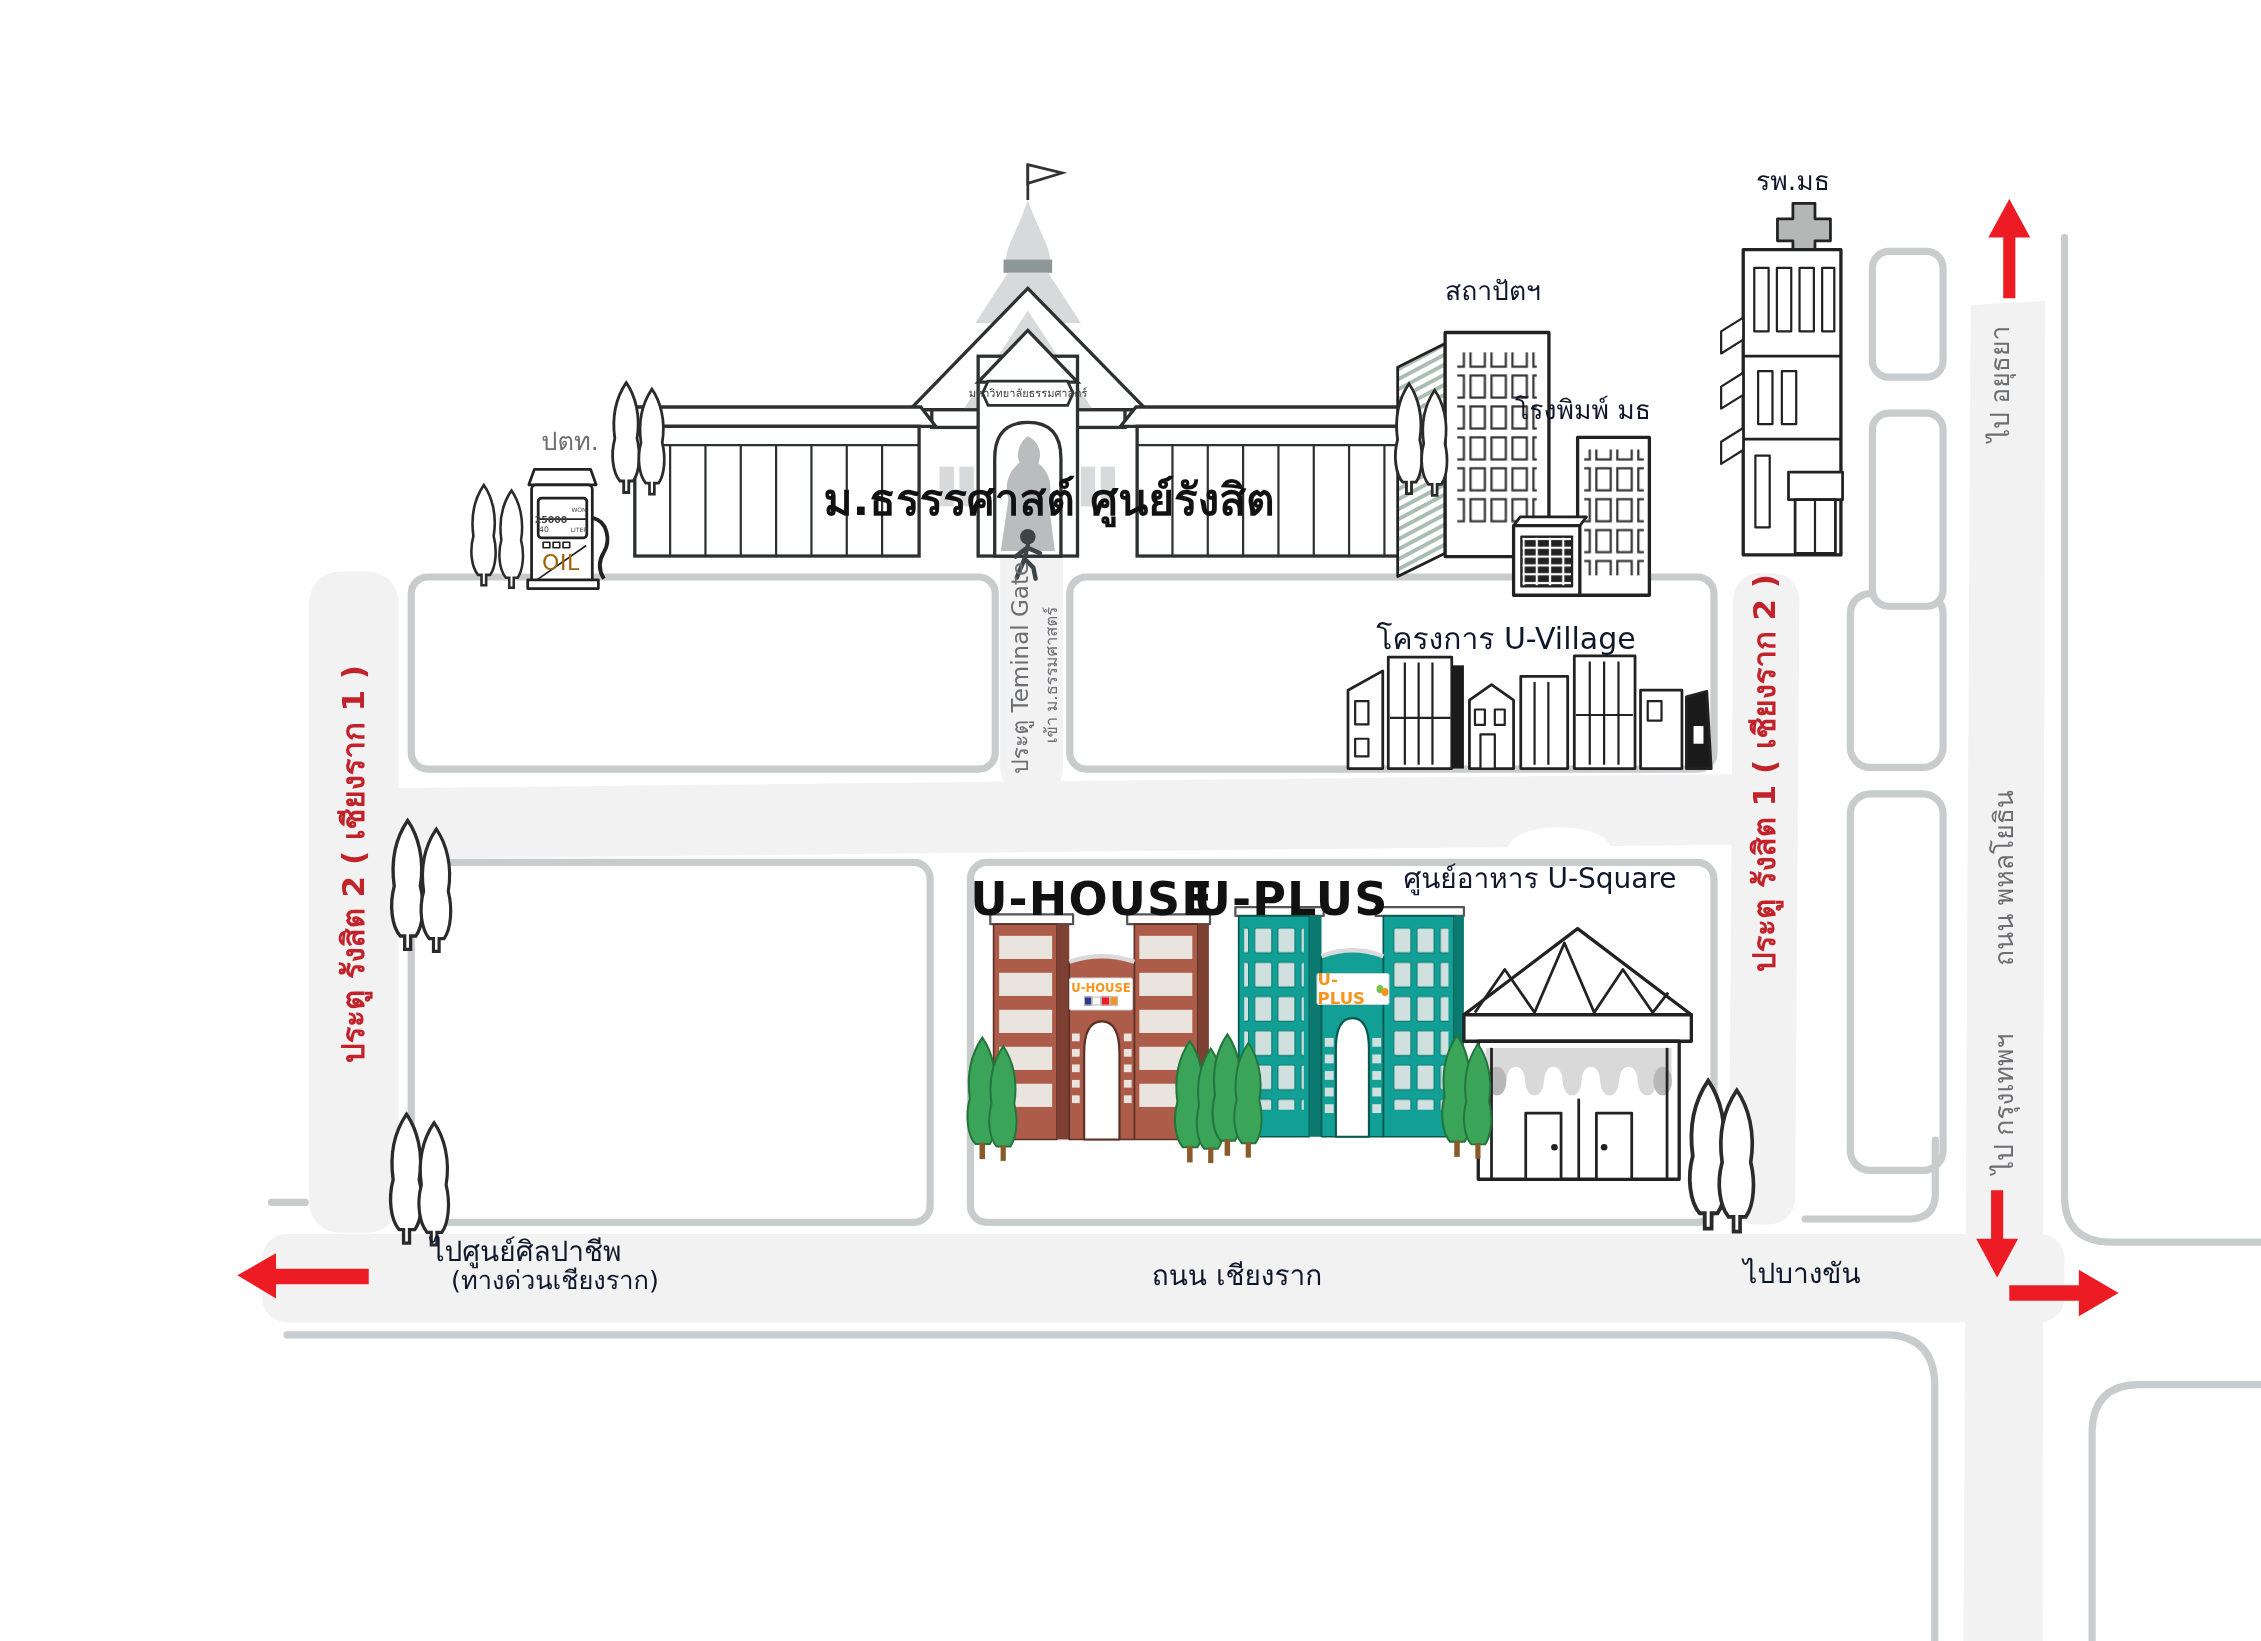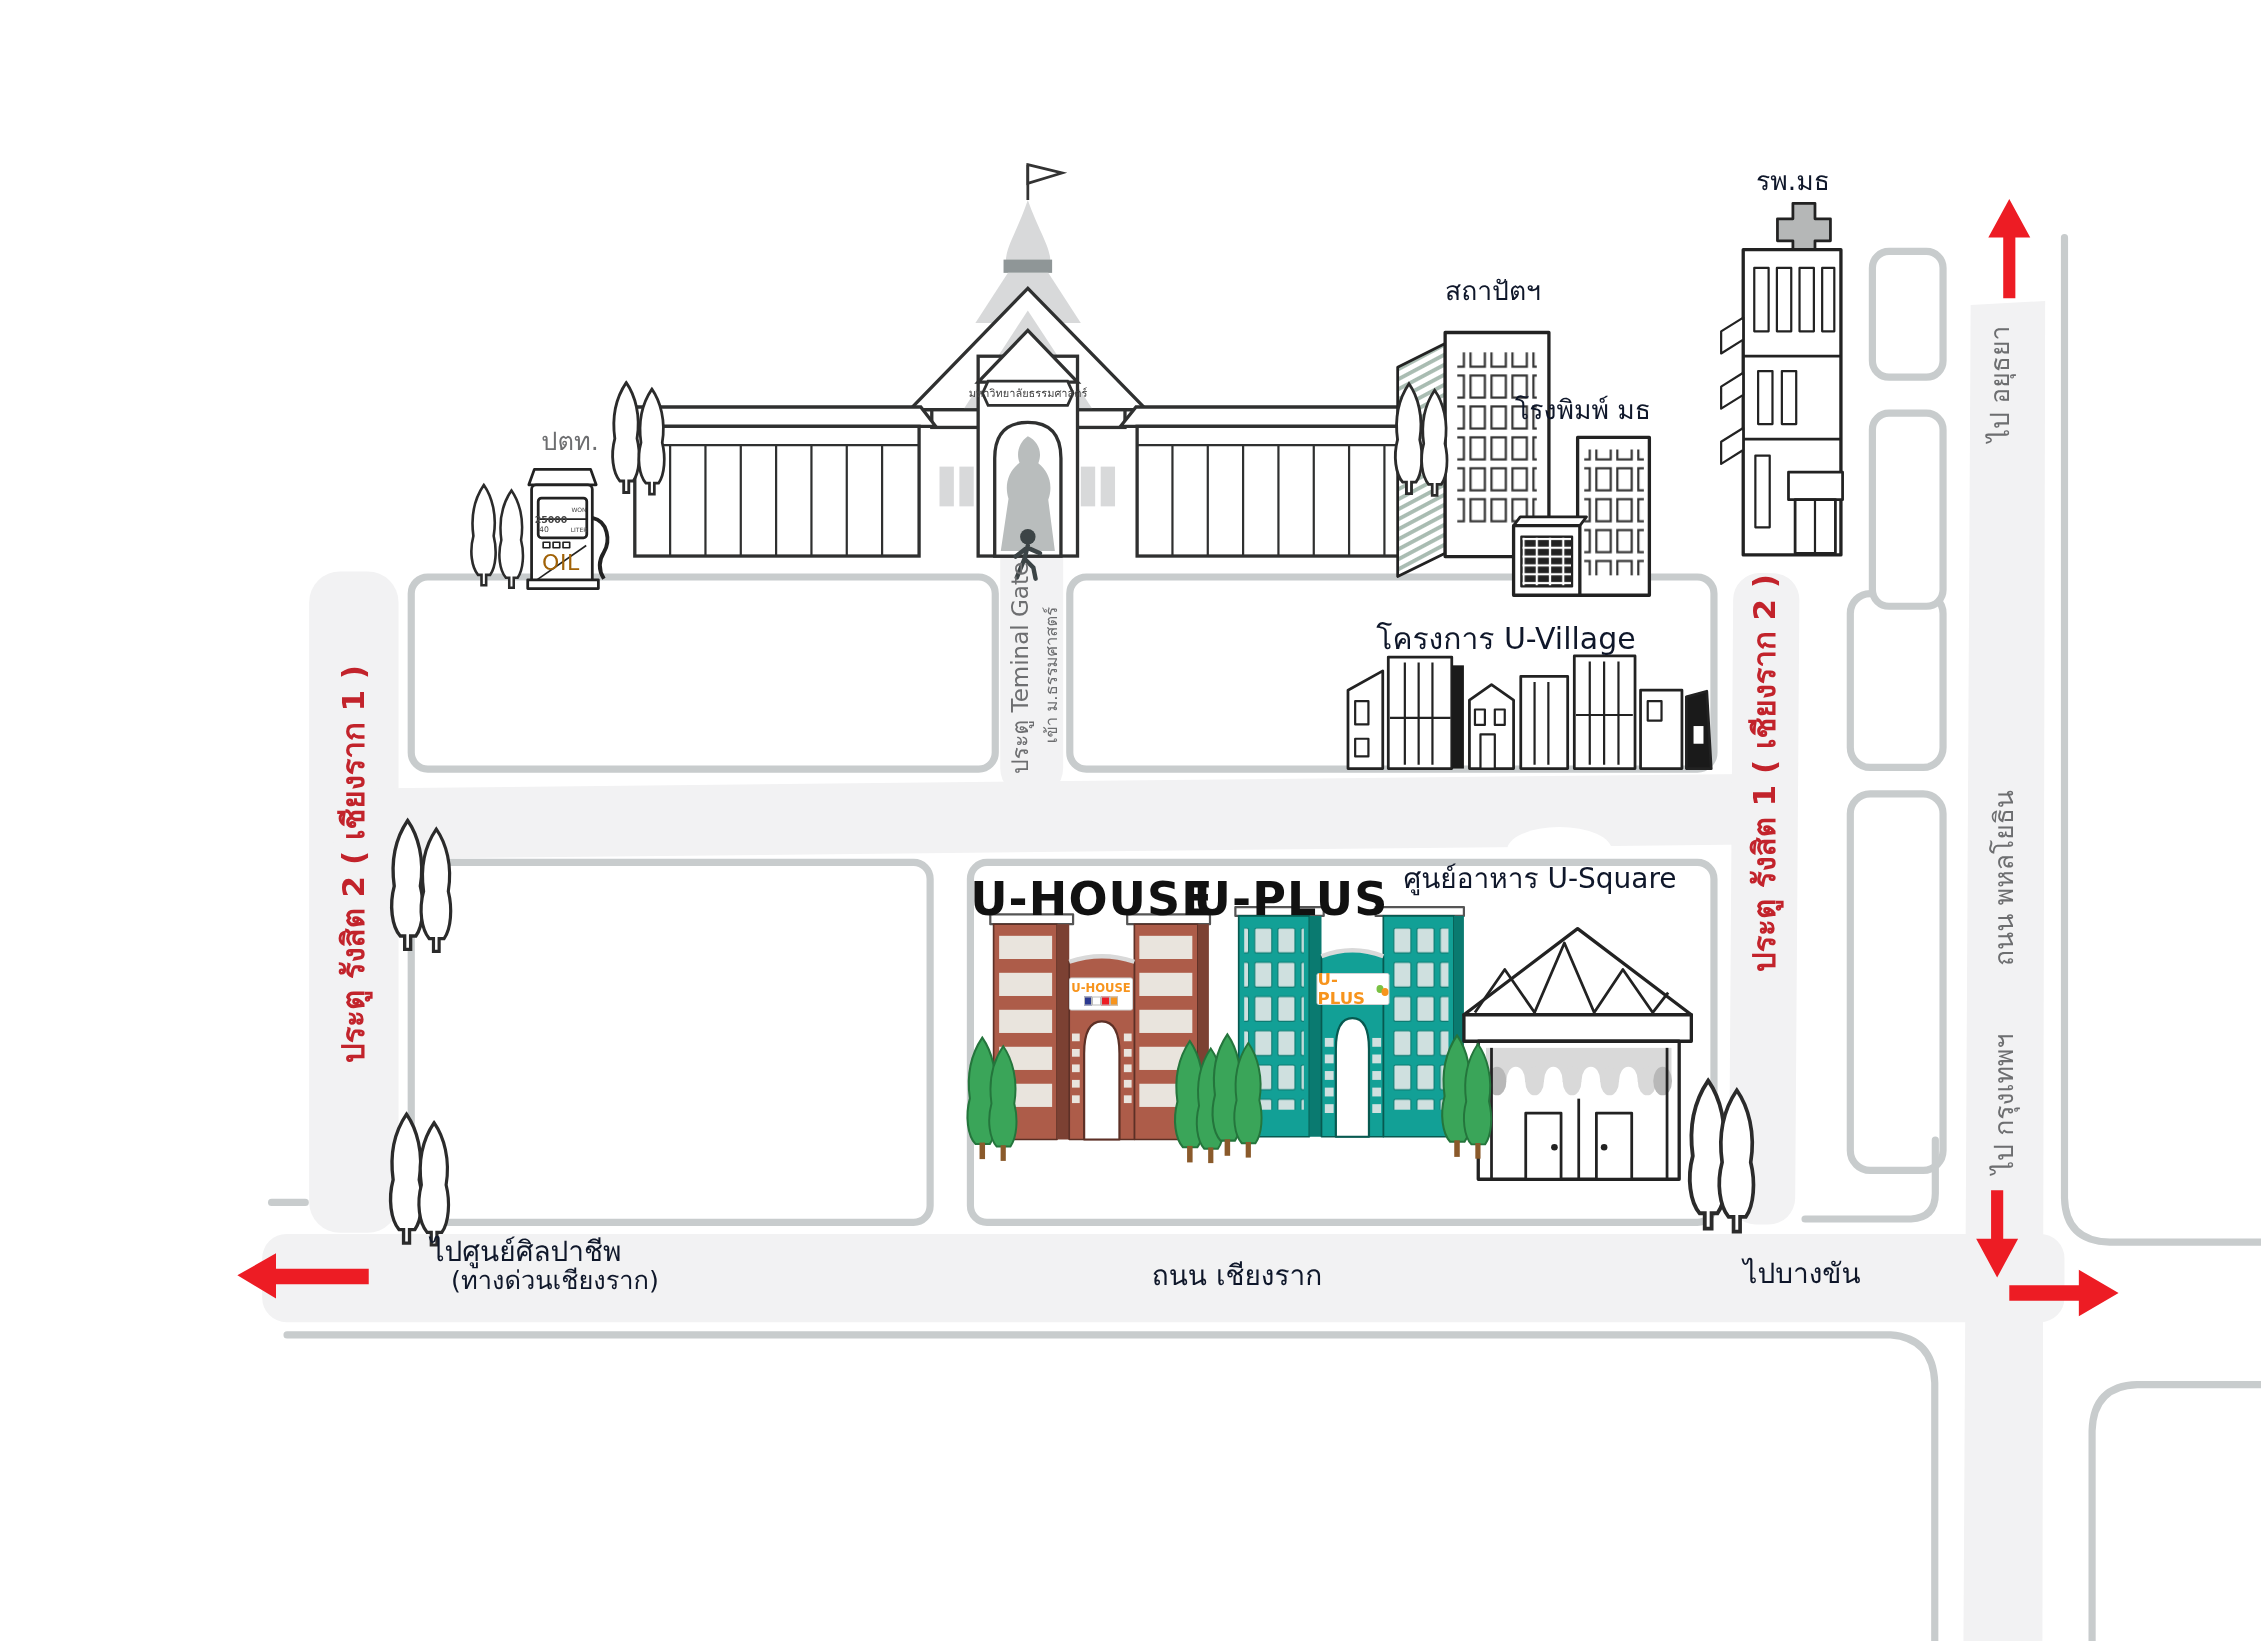--- a/index.html
+++ b/index.html
@@ -307,20 +307,21 @@
   </g>
 
   <g fill="#ed1c24">
     <polygon points="3640,360 3678,430 3651,430 3651,540 3629,540 3629,430 3602,430"></polygon>
     <polygon points="3618,2314 3580,2244 3607,2244 3607,2156 3629,2156 3629,2244 3656,2244"></polygon>
     <polygon points="430,2310 500,2270 500,2298 668,2298 668,2326 500,2326 500,2352"></polygon>
     <polygon points="3838,2342 3766,2300 3766,2328 3640,2328 3640,2356 3766,2356 3766,2384"></polygon>
   </g>
 </svg>
 
+  <div class="lbl black t80" style="left:1049px;top:500px;">ม.ธรรรศาสต์ ศูนย์รังสิต</div>
   <div class="lbl plaque t20" style="left:1028px;top:393px;color:#444;">มหาวิทยาลัยธรรมศาสตร์</div>
 
   <div class="lbl roadtxt t46" style="left:570px;top:442px;">ปตท.</div>
   <div class="lbl gray t48" style="left:1493px;top:291px;">สถาปัตฯ</div>
   <div class="lbl gray t48" style="left:1583px;top:410px;">โรงพิมพ์ มธ</div>
   <div class="lbl gray t48" style="left:1793px;top:181px;">รพ.มธ</div>
   <div class="lbl gray t54" style="left:1506px;top:639px;">โครงการ U-Village</div>
   <div class="lbl black t82" style="left:1092px;top:899px;">U-HOUSE</div>
   <div class="lbl black t82" style="left:1291px;top:899px;">U-PLUS</div>
   <div class="lbl gray t50" style="left:1540px;top:879px;">ศูนย์อาหาร U-Square</div>

